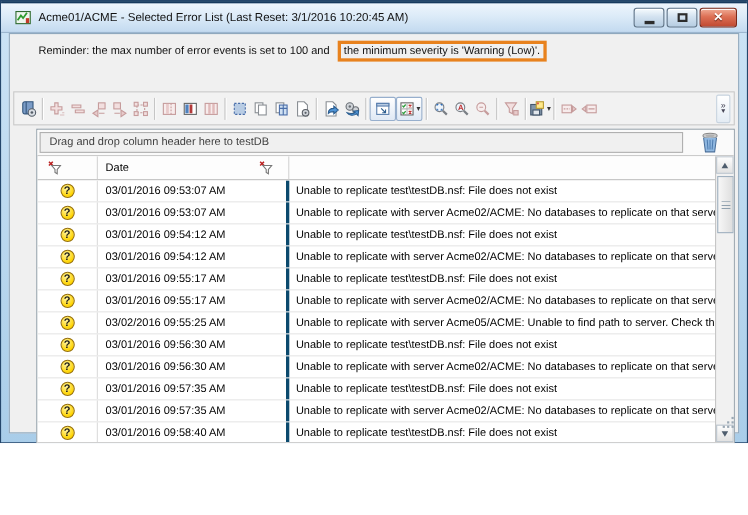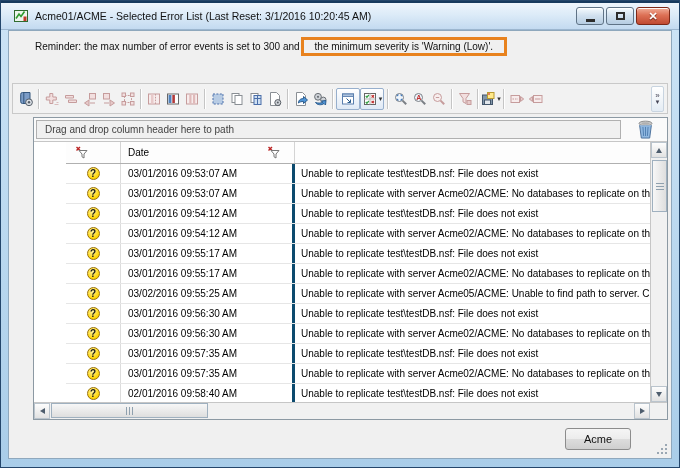--- a/index.html
+++ b/index.html
@@ -1,58 +1,58 @@
 <!DOCTYPE html>
 <html><head>
 <meta charset="utf-8">
 <style>
   html,body{margin:0;padding:0;background:#fff;}
   *{box-sizing:border-box;}
-  .window{position:relative;width:680px;height:468px;font-family:"Liberation Sans",sans-serif;
+  .window{position:relative;width:680px;height:403px;font-family:"Liberation Sans",sans-serif;
     background:linear-gradient(180deg,#cde4f6,#a9cde9);box-shadow:inset 0 0 0 1px #24466b;overflow:hidden;}
   
   .titlebar{position:absolute;left:1px;right:1px;top:1px;height:29px;border-top:2px solid #173a5e;
     background:linear-gradient(#eef5fc 0%,#dcebf8 45%,#c3daf0 100%);border-bottom:1px solid #9cb6cf;
     display:flex;align-items:center;}
   .title-icon{width:16px;height:16px;margin-left:12px;flex:0 0 auto;}
   .title-text{margin-left:6px;font-size:10.5px;color:#111;white-space:nowrap;}
   .cap-btns{position:absolute;right:9px;top:4px;display:flex;gap:2px;}
   .cap-btn{width:28px;height:18px;border:1px solid #5f7386;border-radius:3px;
     background:linear-gradient(#f6fbfe,#d3e2f0 45%,#b6cde2);display:flex;align-items:center;justify-content:center;
     box-shadow:inset 0 1px 0 rgba(255,255,255,.9);}
   .glyph-min{display:block;width:9px;height:3px;background:#2c2c2c;margin-top:8px;}
   .glyph-max{display:block;width:9px;height:8px;border:2px solid #2c2c2c;}
   .cap-close{width:34px;background:linear-gradient(#f0ad97,#dd7055 45%,#c04a32);border-color:#7c2817;}
   .glyph-close{color:#fff;font-size:11px;font-weight:bold;text-shadow:0 1px 1px #5e1a0c;line-height:1;}
   
   .client{position:absolute;left:8px;right:8px;top:30px;bottom:9px;background:#f0f0f0;border:1px solid #8fa8bd;}
   .reminder{position:absolute;left:26px;top:5px;height:20px;font-size:10px;color:#111;white-space:nowrap;
     display:flex;align-items:center;}
-  .reminder .hl{border:3px solid #e8821e;padding:1px 11px;margin-left:1px;}
+  .reminder .hl{border:3px solid #e8821e;padding:1px 3px;margin-left:7px;}
   
   .toolbar{position:absolute;left:3px;right:3px;top:52px;height:31px;background:#f2f2f2;
     border:1px solid #c9c9c9;display:flex;align-items:center;padding:0 3px;overflow:hidden;}
   .tb-btn{width:19px;height:22px;display:flex;align-items:center;justify-content:center;flex:0 0 auto;}
   .tb-btn.framed{width:24px;border:1px solid #97afcd;border-radius:2px;background:linear-gradient(#ffffff,#dfe9f5);}
   .tb-ic{display:flex;width:16px;height:16px;}
   .tb-sep{width:1px;height:20px;background:#c5c5c5;box-shadow:1px 0 0 #fff;margin:0 3px;flex:0 0 auto;}
   .tb-caret{font-size:7px;color:#333;margin-left:1px;flex:0 0 auto;}
   .tb-overflow{margin-left:auto;width:13px;height:26px;border:1px solid #c8d4e0;border-radius:2px;
     background:linear-gradient(#fff,#e4ecf4);display:flex;flex-direction:column;align-items:center;justify-content:center;
     color:#445;flex:0 0 auto;}
   .tb-overflow .ov1{font-size:8px;line-height:7px;}
   .tb-overflow .ov2{font-size:6px;line-height:7px;}
   
   .grid{position:absolute;left:24px;top:86px;width:635px;height:303px;border:1px solid #8c99a3;background:#fff;
     display:flex;flex-direction:column;font-size:10px;}
   .group-strip{height:24px;background:#fafafa;border-bottom:1px solid #c6c6c6;display:flex;flex:0 0 auto;}
   .group-box{flex:1;margin:2px;border:1px solid #b0b0b0;background:#f0f0f0;color:#3f3f3f;
     display:flex;align-items:center;padding-left:8px;white-space:nowrap;overflow:hidden;}
   .trash-zone{width:44px;display:flex;align-items:center;justify-content:center;flex:0 0 auto;}
-  .grid-body{flex:1;display:flex;overflow:hidden;padding-left:32px;}
+  .grid-body{flex:1;display:flex;overflow:hidden;}
   .grid-main{flex:1;display:flex;flex-direction:column;overflow:hidden;}
   .grid-header{height:22px;background:#fdfdfd;border-bottom:1px solid #b0b0b0;display:flex;flex:0 0 auto;}
   .hcell{border-right:1px solid #d4d4d4;display:flex;align-items:center;color:#000;}
   .col-ind{width:55px;flex:0 0 auto;}
   .col-date{width:174px;flex:0 0 auto;}
   .col-desc{flex:1;overflow:hidden;border-right:none;}
   .hcell .hlabel{padding-left:7px;white-space:nowrap;}
   .filter-ic{display:flex;width:13px;height:13px;}
   .hcell.col-ind .filter-ic{margin-left:9px;}
   .hcell.col-date .filter-ic{margin-left:auto;margin-right:14px;}
@@ -113,21 +113,21 @@
         </span>
       <span class="cap-btn cap-close">
           <span class="glyph-close">✕</span>
         </span>
     </span>
   </div>
 
   <div class="client">
 
     <div class="reminder">
-      <span>Reminder: the max number of error events is set to 300 and </span>
+      <span>Reminder: the max number of error events is set to 100 and </span>
       <span class="hl">the minimum severity is 'Warning (Low)'.</span>
     </div>
 
     <div class="toolbar">
 
       <span class="tb-btn">
           <span class="tb-ic">
             <svg viewBox="0 0 16 16" width="16" height="16">
               <path d="M4.5 1.5h7.5v11H4.5A1.8 1.8 0 0 1 2.7 10.7V3.3A1.8 1.8 0 0 1 4.5 1.5z" fill="#7b9cc7" stroke="#33567d"></path>
               <path d="M5.8 1.5v11" stroke="#33567d"></path>
@@ -356,21 +356,21 @@
         </span>
         <span class="tb-overflow">
         <span class="ov1">»</span>
         <span class="ov2">▼</span>
       </span>
     </div>
 
     <div class="grid">
 
       <div class="group-strip">
-        <div class="group-box">Drag and drop column header here to path</div>
+        <div class="group-box">Drag and drop column header here to testDB</div>
         <div class="trash-zone">
           <span style="display:flex;">
             <svg viewBox="0 0 20 22" width="19" height="21">
                 <ellipse cx="10" cy="4.6" rx="6.8" ry="2.4" fill="#cccccc" stroke="#8a8a8a"></ellipse>
                 <ellipse cx="10" cy="4.6" rx="4.2" ry="1.3" fill="#b0b0b0"></ellipse>
                 <path d="M3.8 6.5l1.8 13.5h8.8L16.2 6.5" fill="#8fb7e0" stroke="#4a6f9a"></path>
                 <path d="M7.3 8.3l.7 9.5M10 8.3v9.5M12.7 8.3l-.7 9.5" stroke="#4f7db0" fill="none"></path>
               </svg>
           </span>
         </div>
@@ -472,21 +472,21 @@
                 <div class="cell c-ind">
                   <span class="qicon">?</span>
                 </div>
                 <div class="cell c-date">03/01/2016 09:57:35 AM</div>
                 <div class="cell c-desc">Unable to replicate with server Acme02/ACME: No databases to replicate on that server</div>
               </div>
               <div class="grow">
                 <div class="cell c-ind">
                   <span class="qicon">?</span>
                 </div>
-                <div class="cell c-date">02/01/2016 09:58:40 AM</div>
+                <div class="cell c-date">03/01/2016 09:58:40 AM</div>
                 <div class="cell c-desc">Unable to replicate test\testDB.nsf: File does not exist</div>
               </div>
             </div>
         </div>
         <div class="v-scroll">
           <div class="sb-btn">
               <span class="t-up"></span>
             </div>
           <div class="v-track">
             <div class="v-thumb">

